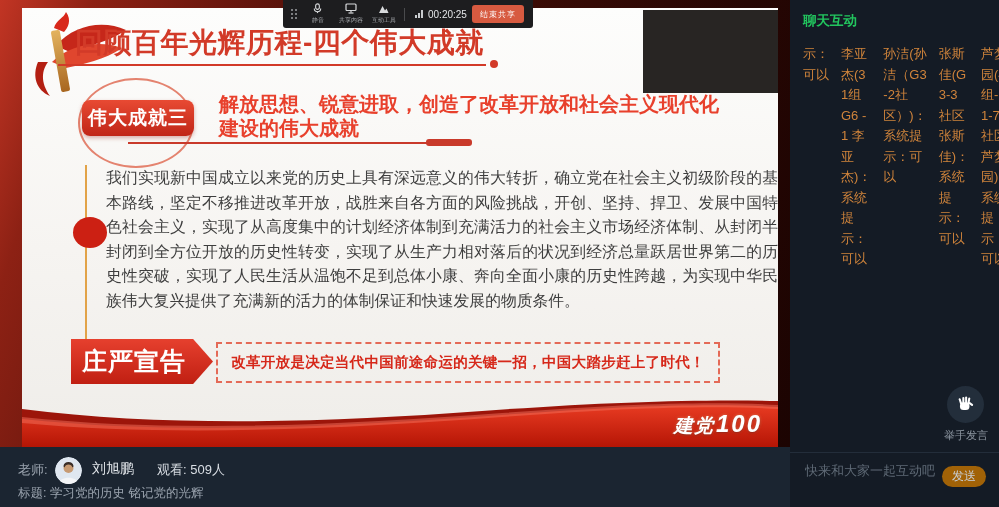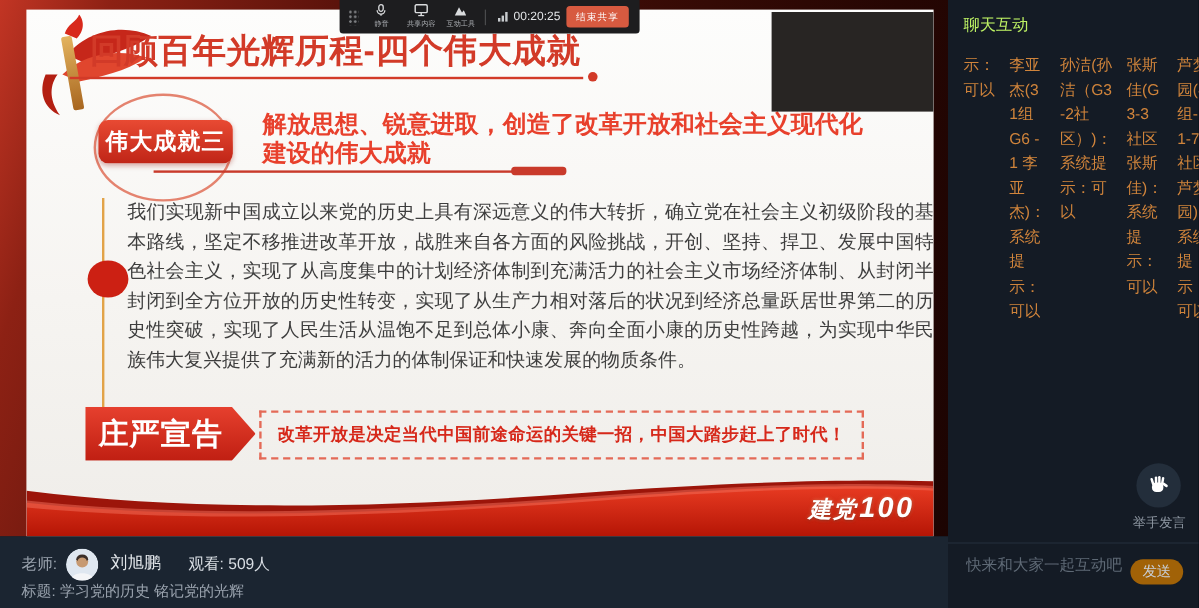--- a/index.html
+++ b/index.html
@@ -68,21 +68,21 @@
   
   .footer{position:absolute;left:0;top:447px;width:790px;height:60px;background:#1b2531;}
   .f-teacher-label{position:absolute;left:18px;top:14px;font-size:13px;color:#9aa3ae;}
   .f-avatar{position:absolute;left:55px;top:10px;width:27px;height:27px;border-radius:50%;overflow:hidden;}
   .f-name{position:absolute;left:92px;top:13px;font-size:14px;color:#e3e7eb;}
   .f-viewers{position:absolute;left:157px;top:14px;font-size:13px;color:#d9dee4;}
   .f-title{position:absolute;left:18px;top:38px;font-size:12.5px;color:#9aa3ae;}
 
   
   .chat{position:absolute;left:790px;top:0;width:209px;height:507px;background:#141b25;}
-  .chat-header{position:absolute;left:13px;top:12px;font-size:13.5px;font-weight:400;color:#bef264;}
+  .chat-header{position:absolute;left:13px;top:12px;font-size:13.5px;font-weight:700;color:#22c55e;}
   .chat-msgs{position:absolute;left:13px;top:44px;width:183px;display:flex;gap:12px;}
   .chat-msg{font-size:13px;line-height:20.5px;color:#d0843b;word-break:break-all;}
   .raise{position:absolute;left:157px;top:386px;width:37px;height:37px;border-radius:50%;background:#232e3b;
          display:flex;align-items:center;justify-content:center;cursor:pointer;}
   .raise-label{position:absolute;left:144px;top:428px;width:64px;text-align:center;font-size:11px;color:#8d96a1;}
   .chat-input-bar{position:absolute;left:0;top:452px;width:209px;height:55px;border-top:1px solid #232d3a;box-sizing:border-box;}
   .chat-input{position:absolute;left:13px;top:9px;width:130px;background:transparent;border:none;outline:none;
               font-size:13px;color:#aab2bc;font-family:Liberation Serif, serif;text-align:center;}
   .chat-input::placeholder{color:#5e6975;}
   .send-btn{position:absolute;left:152px;top:13px;width:44px;height:21px;border-radius:11px;background:#a16207;

